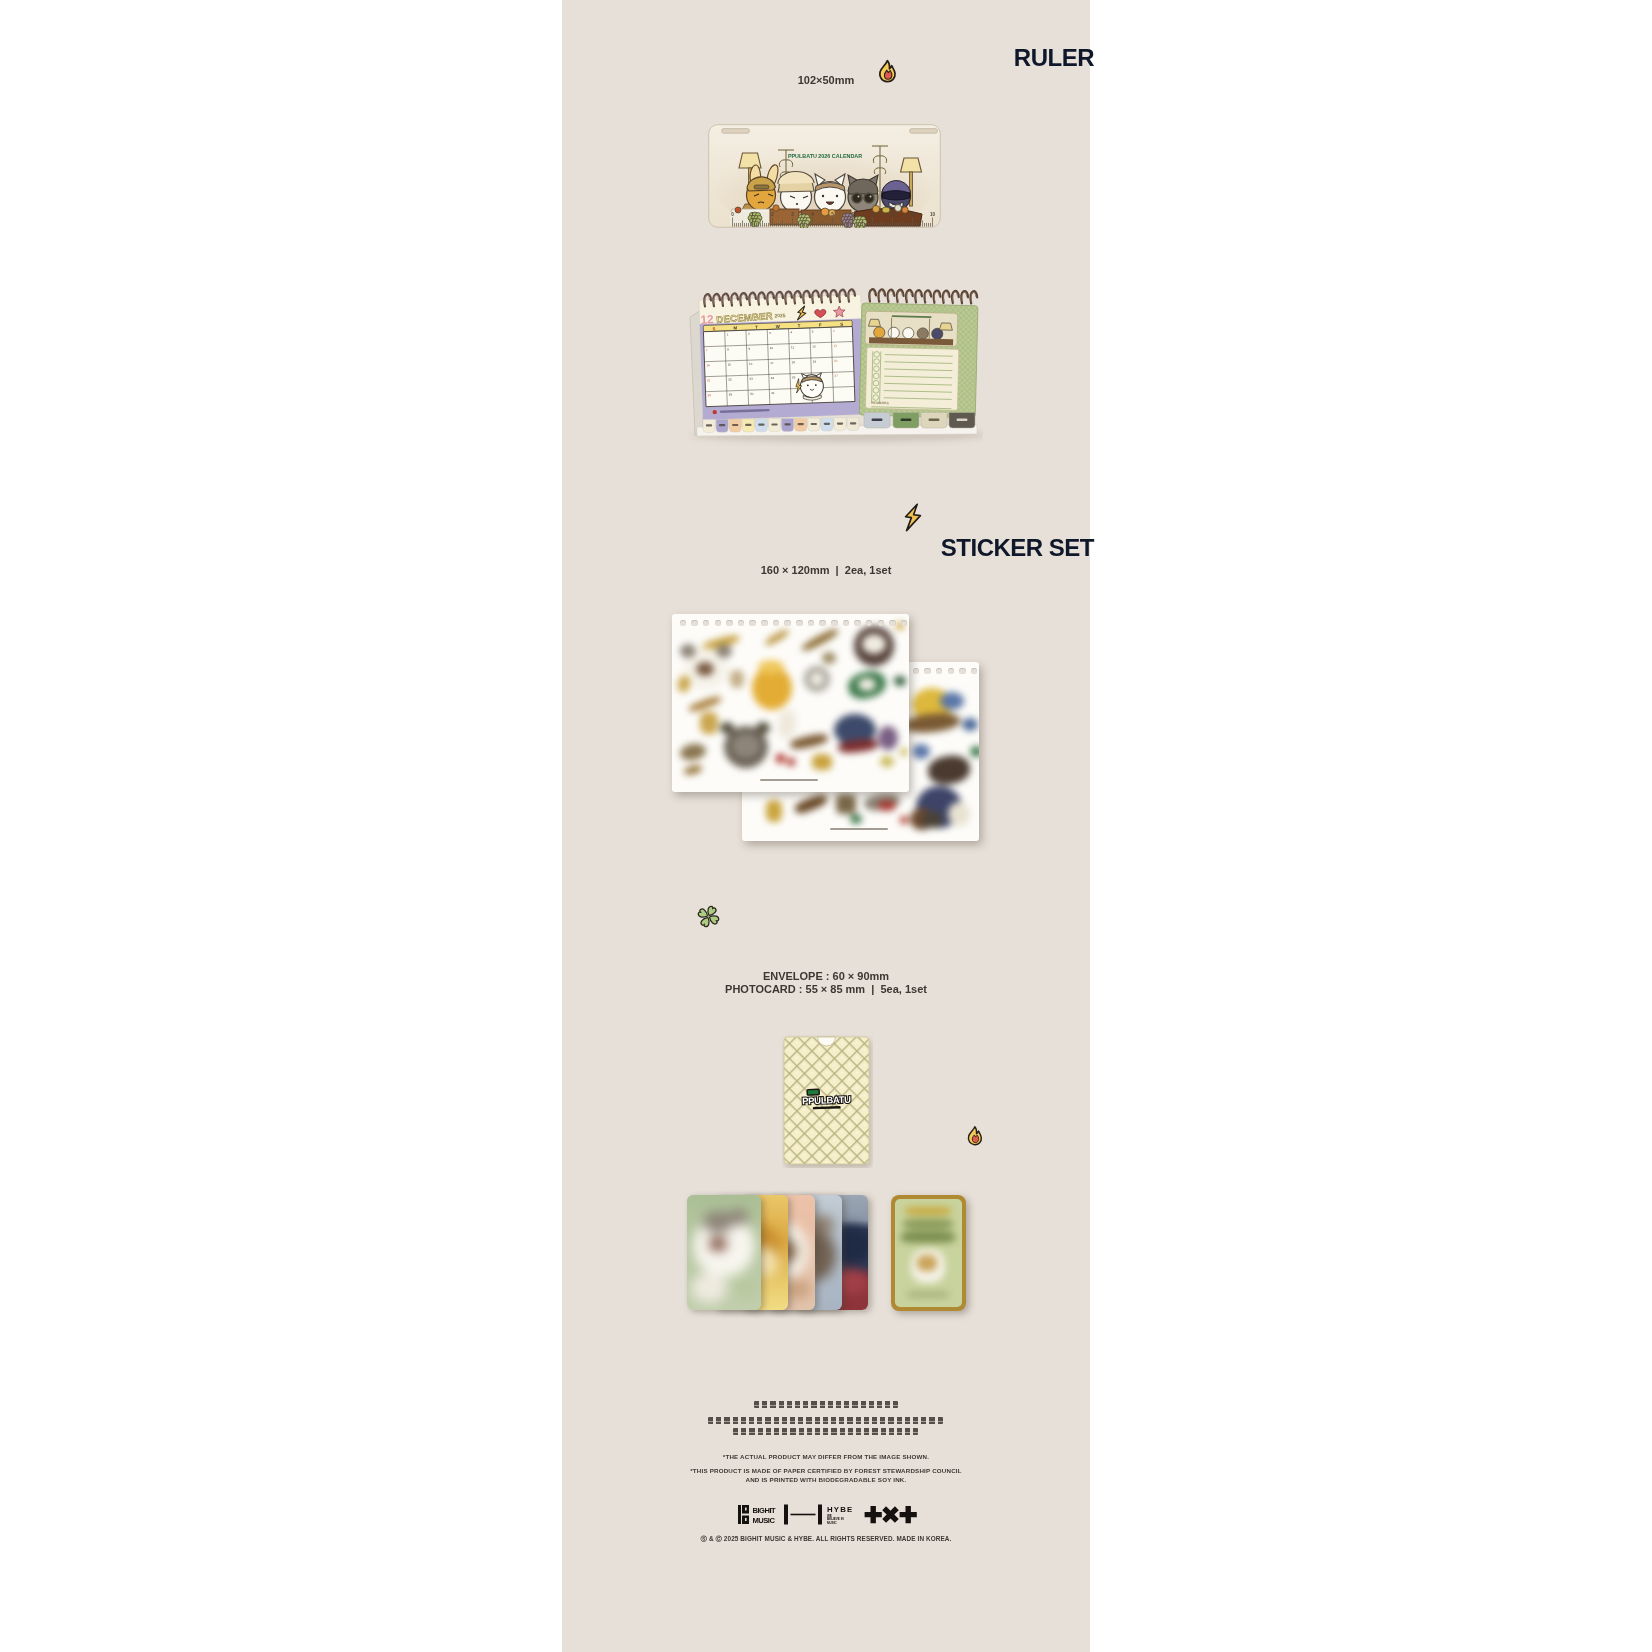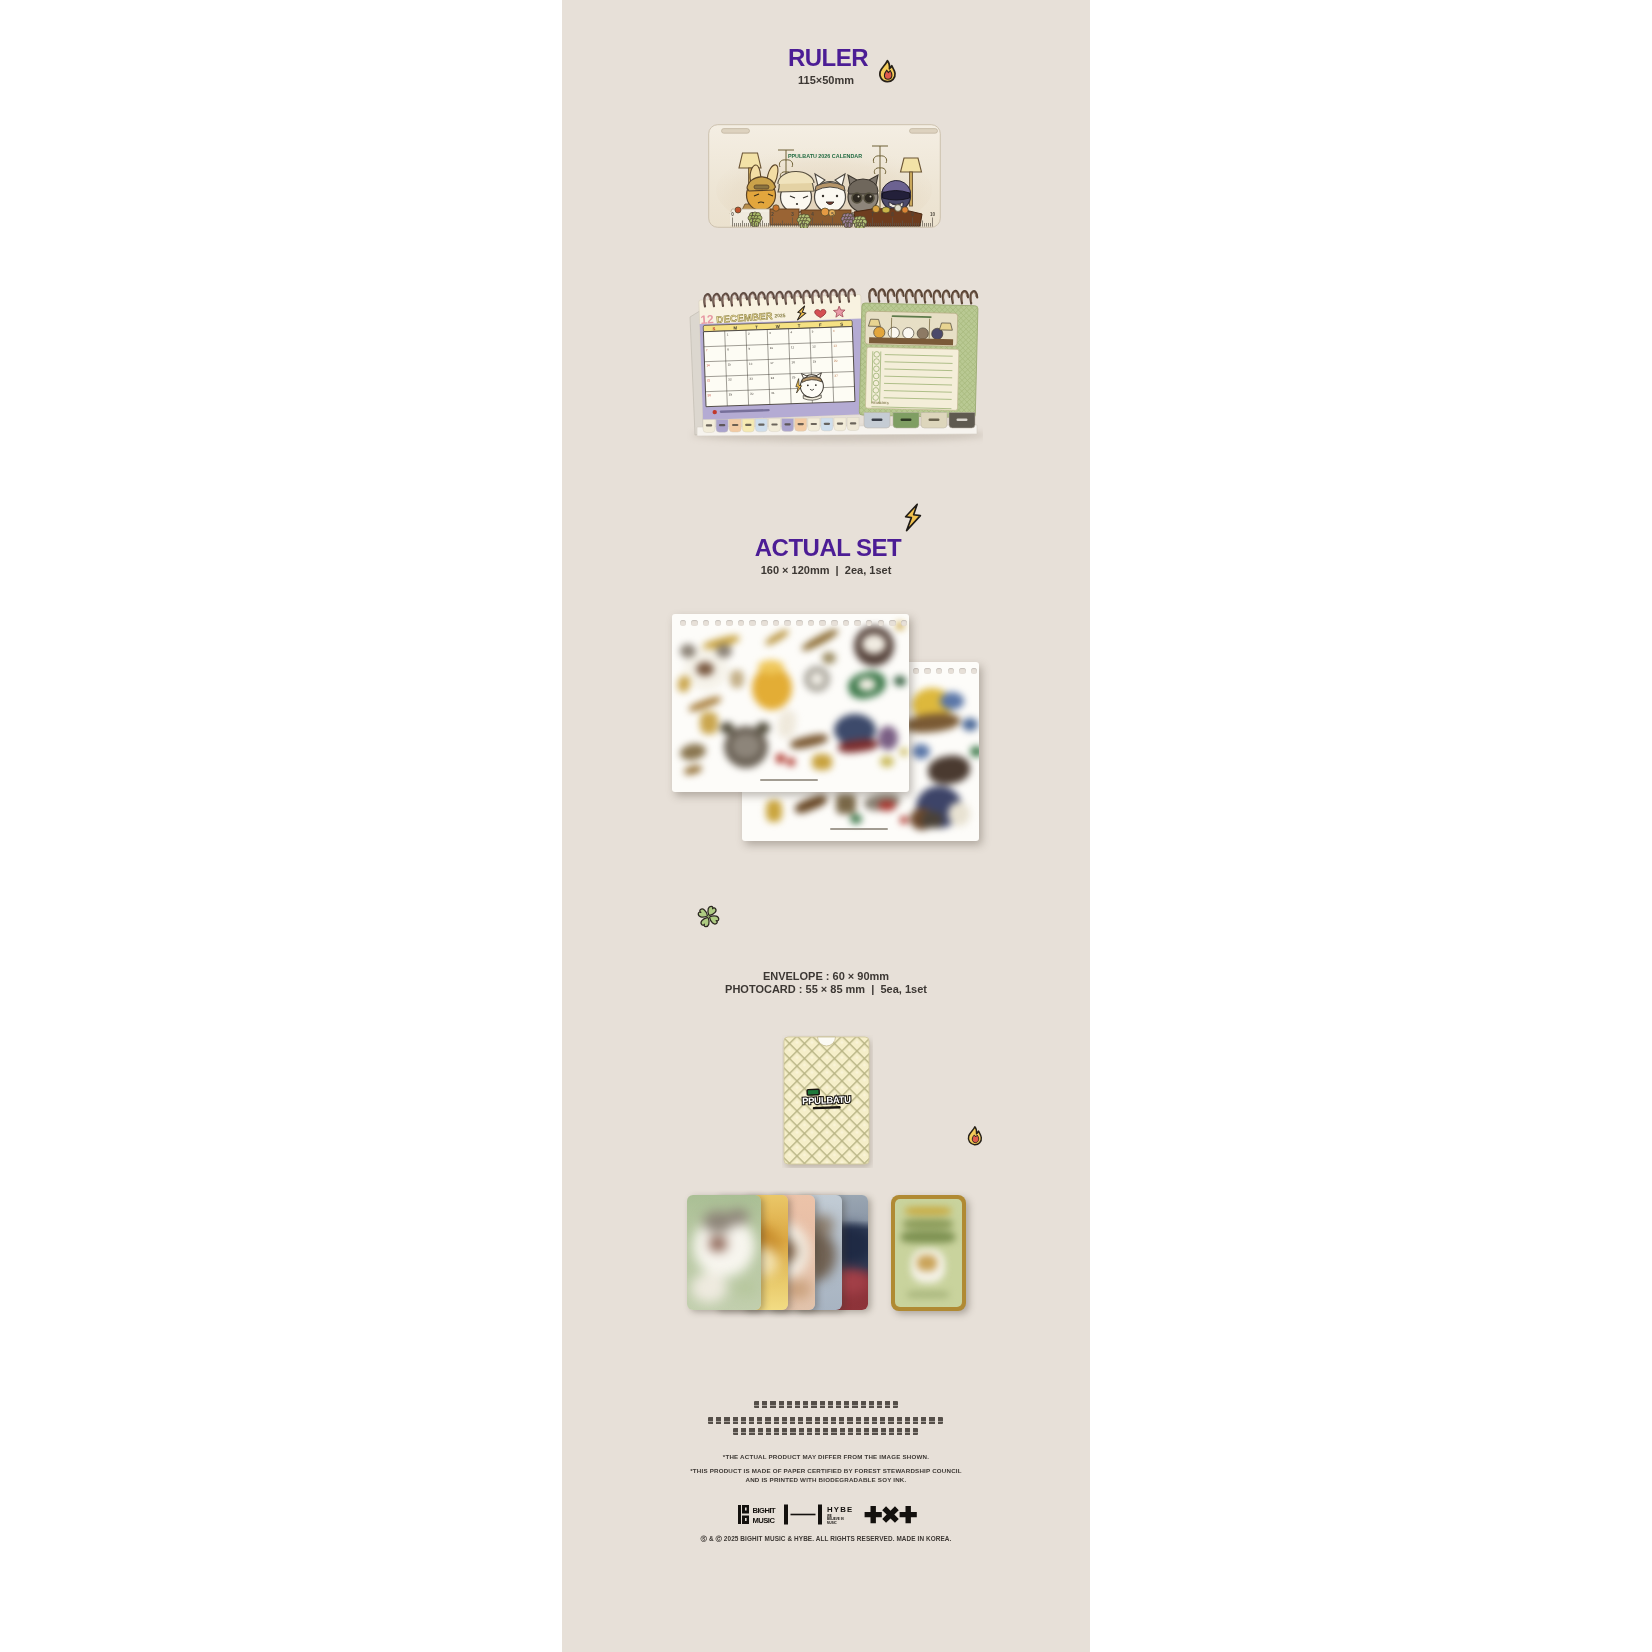--- a/index.html
+++ b/index.html
@@ -1,21 +1,21 @@
 <!DOCTYPE html>
 <html><head>
 <meta charset="utf-8">
 <style>
 
   html,body{margin:0;padding:0;background:#ffffff;}
   #page{position:relative;width:1652px;height:1652px;background:#ffffff;overflow:hidden;
         font-family:"Liberation Sans", sans-serif;}
   .abs{position:absolute;}
-  .ttl{position:absolute;left:562px;width:532px;text-align:center;font-weight:bold;
-       font-size:24px;letter-spacing:-0.5px;color:#4c1d95;line-height:1;}
+  .ttl{position:absolute;left:562px;width:532px;text-align:right;font-weight:bold;
+       font-size:24px;letter-spacing:-0.5px;color:#0f172a;line-height:1;}
   .sub{position:absolute;left:562px;width:528px;text-align:center;font-weight:bold;
        font-size:11px;color:#3c3733;line-height:1;}
   .eng{position:absolute;left:562px;width:528px;text-align:center;font-weight:bold;
        font-size:6.2px;letter-spacing:0.2px;color:#3c3733;line-height:1;}
   .kline{position:absolute;height:6.5px;border-radius:1px;opacity:0.92;
          background:
            repeating-linear-gradient(0deg,rgba(0,0,0,0) 0 1.6px,rgba(231,224,216,0.55) 1.6px 2.6px,rgba(0,0,0,0) 2.6px 6.5px),
            repeating-linear-gradient(90deg,#49433d 0 5.2px,rgba(0,0,0,0) 5.2px 8.2px);}
   .sheet{position:absolute;background:#fdfcf9;border-radius:3px;
          box-shadow:3px 4px 9px rgba(90,80,68,0.38);}
@@ -27,21 +27,21 @@
 
 <div class="abs" style="left:562px;top:0;width:528px;height:1652px;background:#e7e0d8;"></div>
 
 <div class="ttl" style="top:46px;">RULER</div>
 
 <svg class="abs" style="left:877px;top:59px;" width="20" height="25" viewBox="0 0 20 25">
       <path d="M10.4,1.6 C8.4,6.2 4.6,8.2 3.2,12.6 C1.7,17.6 5,22.4 10,22.7 C15,23 18.6,19 18,14.3 C17.5,11 15.8,9.3 14.7,6.7 C14.1,8.1 13.5,9.2 12.4,9.9 C12.7,6.6 12.1,3.5 10.4,1.6 Z" fill="#f5cc59" stroke="#262019" stroke-width="1.7" stroke-linejoin="round"></path>
       <path d="M7.4,16.2 C7.4,14 8.7,12.6 9.8,11.2 L11.4,13.6 L13.2,11.5 C14.3,13 15,14.5 14.9,16.3 C14.8,18.7 13,20.3 11,20.3 C9,20.3 7.4,18.6 7.4,16.2 Z" fill="#df5a4c" stroke="#262019" stroke-width="1.1" stroke-linejoin="round"></path>
     </svg>
 
-<div class="sub" style="top:75px;">115×50mm</div>
+<div class="sub" style="top:75px;">102×50mm</div>
 
 <svg class="abs" style="left:708px;top:124px;" width="233" height="104" viewBox="0 0 233 104">
       <defs>
 <linearGradient id="rg" x1="0" y1="0" x2="0" y2="1">
           <stop offset="0" stop-color="#f4eee3"></stop>
           <stop offset="0.55" stop-color="#eee6d6"></stop>
           <stop offset="1" stop-color="#ebe1ce"></stop>
         </linearGradient>
 <radialGradient id="rt" cx="0.5" cy="0.62" r="0.62">
           <stop offset="0" stop-color="#d8c2a3" stop-opacity="0.55"></stop>
@@ -633,21 +633,21 @@
         <rect x="241.5" y="135.5" width="11" height="2.4" rx="1.2" fill="#6a634e"></rect>
         <path d="M262,129.5 l26,0 l0,12 q0,3.5 -3.5,3.5 l-19,0 q-3.5,0 -3.5,-3.5 Z" fill="#5f5a50" stroke="#b9b2a4" stroke-width="0.5"></path>
         <rect x="269.5" y="135.5" width="11" height="2.4" rx="1.2" fill="#d8d4cc"></rect>
       </g>
     </svg>
 
 <svg class="abs" style="left:902px;top:503px;" width="22" height="30" viewBox="0 0 22 30">
       <path d="M15.2,1.2 L3.6,13.8 L9.4,14.6 L4.6,27.6 L18.4,12.6 L11.6,11.8 Z" fill="#f2c24e" stroke="#1f1b16" stroke-width="1.6" stroke-linejoin="round"></path>
     </svg>
 
-<div class="ttl" style="top:536px;">ACTUAL SET</div>
+<div class="ttl" style="top:536px;">STICKER SET</div>
 
 <div class="sub" style="top:565px;">160 × 120mm&nbsp; |&nbsp; 2ea, 1set</div>
 
 <div class="sheet" style="left:742px;top:662px;width:237px;height:179px;">
       <div style="position:absolute;left:0;top:0;width:100%;height:100%;border-radius:3px;overflow:hidden;">
         <div style="position:absolute;left:0;top:0;width:100%;height:100%;filter:blur(3.5px);">
           <div style="position:absolute;left:170px;top:26px;width:40px;height:34px;background:#ddb83c;border-radius:50%;transform:rotate(0deg);"></div>
           <div style="position:absolute;left:162px;top:52px;width:56px;height:18px;background:#7a5a34;border-radius:45%;transform:rotate(-6deg);"></div>
           <div style="position:absolute;left:198px;top:30px;width:24px;height:18px;background:#5b77a8;border-radius:50%;transform:rotate(0deg);"></div>
           <div style="position:absolute;left:220px;top:56px;width:16px;height:13px;background:#4a6898;border-radius:50%;transform:rotate(0deg);"></div>

